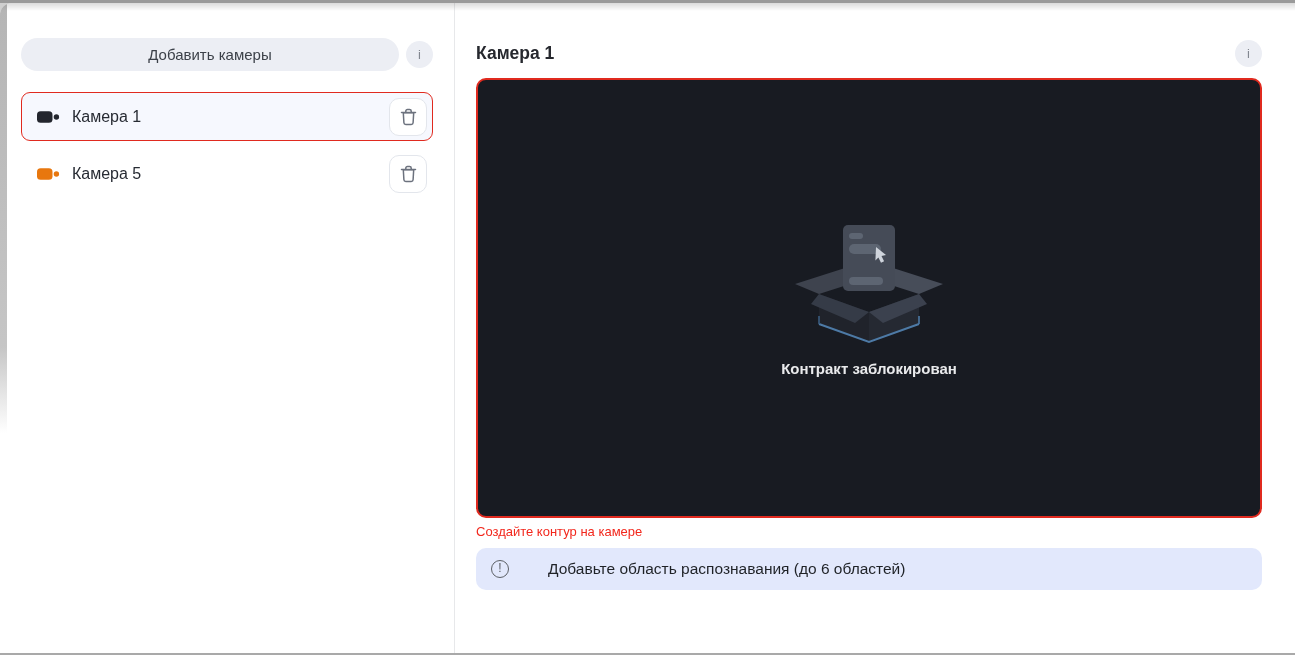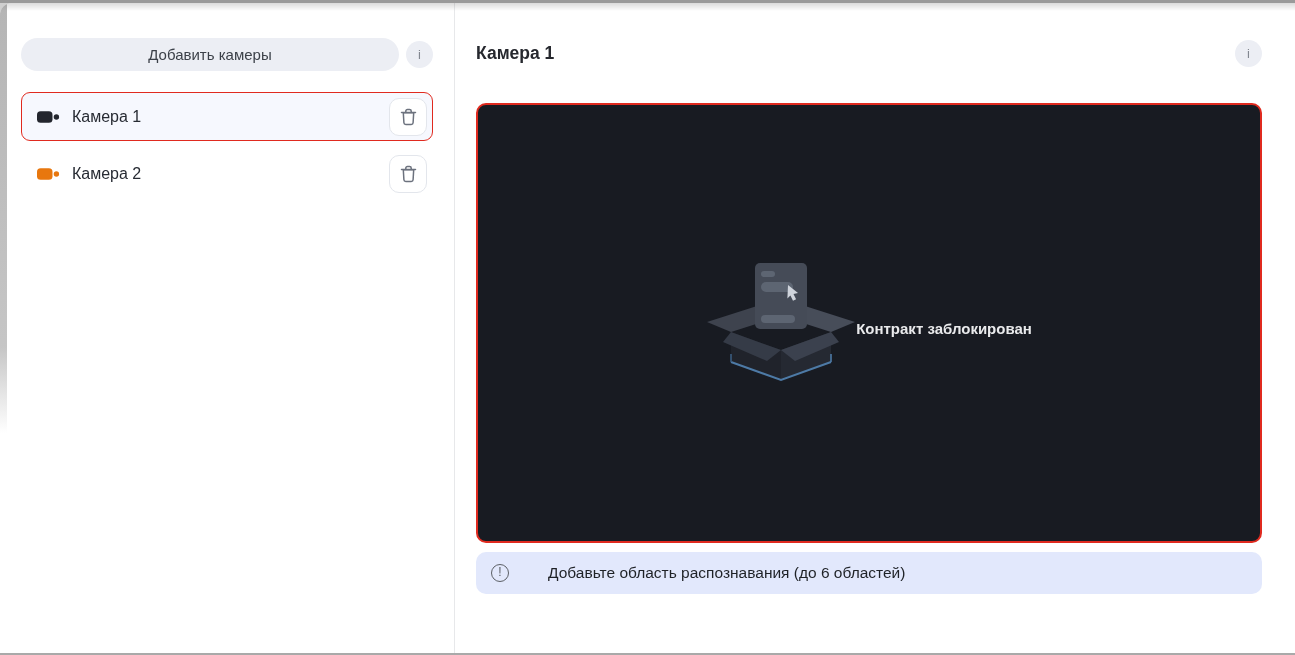--- a/index.html
+++ b/index.html
@@ -48,23 +48,23 @@
   .trash-btn {
     width:38px; height:38px; border-radius:10px; border:1px solid #e3e6ec; background:#fff;
     display:flex; align-items:center; justify-content:center; cursor:pointer; flex:0 0 38px;
   }
 
   
   .main { flex:1; padding:0 33px 0 21px; display:flex; flex-direction:column; }
   .main-header { margin-top:37px; display:flex; align-items:center; justify-content:space-between; }
   .main-title { font-size:17.5px; font-weight:bold; color:#26282e; }
   .preview {
-    margin-top:36px; height:440px; border-radius:10px;
+    margin-top:11px; height:440px; border-radius:10px;
     background:var(--preview-bg); border:2px solid var(--accent-red);
-    display:flex; align-items:center; justify-content:center;
+    display:flex; flex-direction:column; align-items:center; justify-content:center;
     cursor:crosshair;
   }
   .preview-text { margin-top:10px; font-size:15px; font-weight:bold; color:#e9eaec; }
   .error-hint { margin-top:6px; font-size:13px; color:var(--error-text); }
   .notice-banner {
     margin-top:9px; height:42px; border-radius:10px; background:var(--banner-bg);
     display:flex; align-items:center; padding:0 15px; gap:11px;
   }
   .notice-icon {
     width:18px; height:18px; border-radius:50%; border:1.7px solid #5c6066;
@@ -107,21 +107,21 @@
           </span>
         </button>
       </div>
         <div class="camera-item">
         <span class="cam-icon">
           <svg width="23" height="16" viewBox="0 0 23 16">
             <rect class="cam-shape" x="0" y="2.2" width="15.5" height="11.6" rx="3.6" fill="#e8770e"></rect>
             <circle class="cam-shape" cx="19.4" cy="8" r="2.7" fill="#e8770e"></circle>
           </svg>
         </span>
-        <span class="cam-label">Камера 2</span>
+        <span class="cam-label">Камера 5</span>
         <button class="trash-btn">
           <span style="display:flex;">
             <svg width="17" height="18" viewBox="0 0 17 18" fill="none" stroke="#6c727e" stroke-width="1.5" stroke-linecap="round" stroke-linejoin="round">
               <path d="M1.5 4.5h14"></path>
               <path d="M5.8 4.2V3.1c0-.9.7-1.6 1.6-1.6h2.2c.9 0 1.6.7 1.6 1.6v1.1"></path>
               <path d="M3.3 4.8l.6 10c.06 1 .9 1.7 1.9 1.7h5.4c1 0 1.84-.7 1.9-1.7l.6-10z" fill="none"></path>
             </svg>
           </span>
         </button>
       </div>
@@ -157,19 +157,20 @@
           <polygon points="125,74 75,92 89,103 133,84" fill="#3b414e"></polygon>
 
           <polyline points="25,104 75,122 125,104" fill="none" stroke="#4d7aa6" stroke-width="2"></polyline>
           <polyline points="125,104 125,96" fill="none" stroke="#4d7aa6" stroke-width="1.6"></polyline>
           <polyline points="25,104 25,96" fill="none" stroke="#3a5c80" stroke-width="1.6"></polyline>
         </svg>
       </span>
       <span class="preview-text">Контракт заблокирован</span>
     </div>
 
+    <span class="error-hint">Создайте контур на камере</span>
 
     <div class="notice-banner">
       <span class="notice-icon">!</span>
       <span class="notice-text">Добавьте область распознавания (до 6 областей)</span>
     </div>
   </main>
 </div>
 
 </body></html>

